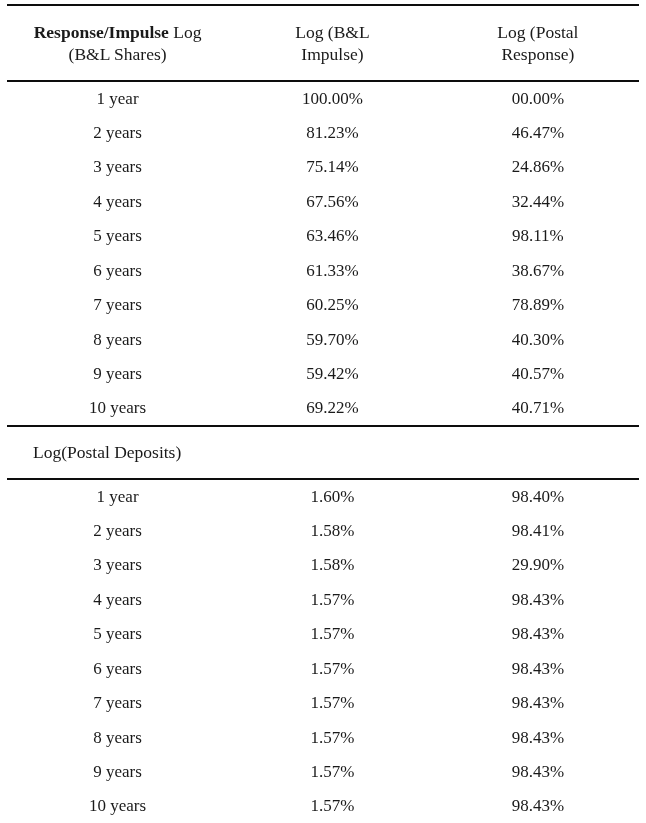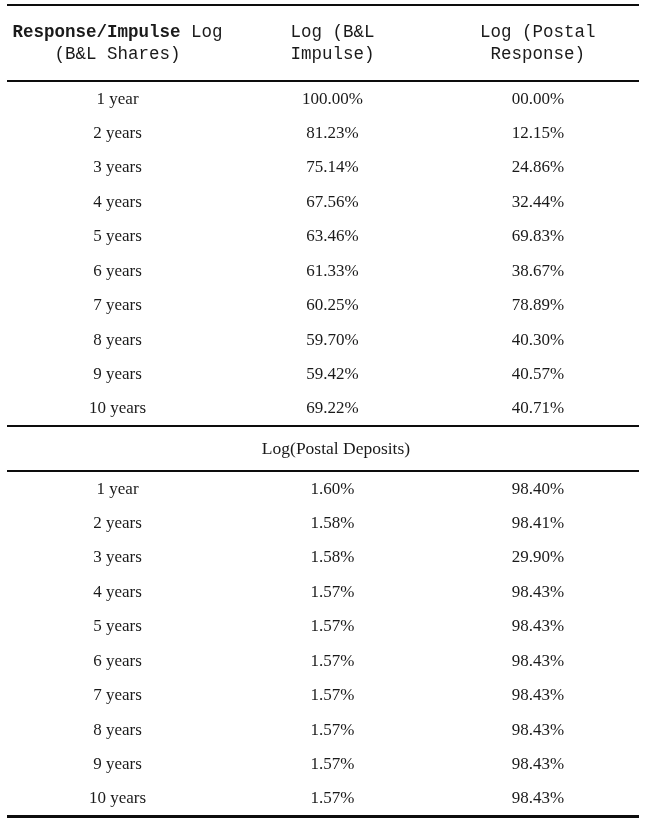--- a/index.html
+++ b/index.html
@@ -34,36 +34,35 @@
 
   thead th {
     height: 74px;
     vertical-align: middle;
     text-align: center;
     font-weight: normal;
     font-size: 17.5px;
     line-height: 22px;
     border-bottom: 2px solid #0d0d0d;
     padding: 0;
-    font-family: Liberation Mono, monospace;
   }
   thead th .bold { font-weight: bold; }
 
   td {
     height: 34.5px;
     box-sizing: border-box;
     text-align: center;
     vertical-align: middle;
     font-size: 17px;
     padding: 0;
     white-space: nowrap;
   }
   tr.label-row td {
-    height: 45px;
-    text-align: center;
+    height: 53px;
+    text-align: left;
     padding-left: 26px;
     font-size: 17.5px;
     border-top: 2px solid #0d0d0d;
     border-bottom: 2px solid #0d0d0d;
   }
 </style>
 </head>
 <body>
 
 <div class="sheet">
@@ -91,36 +90,36 @@
     </thead>
     <tbody id="section-0-body">
         <tr>
           <td>1 year</td>
           <td>100.00%</td>
           <td>00.00%</td>
         </tr>
         <tr>
           <td>2 years</td>
           <td>81.23%</td>
-          <td>12.15%</td>
+          <td>46.47%</td>
         </tr>
         <tr>
           <td>3 years</td>
           <td>75.14%</td>
           <td>24.86%</td>
         </tr>
         <tr>
           <td>4 years</td>
           <td>67.56%</td>
           <td>32.44%</td>
         </tr>
         <tr>
           <td>5 years</td>
           <td>63.46%</td>
-          <td>69.83%</td>
+          <td>98.11%</td>
         </tr>
         <tr>
           <td>6 years</td>
           <td>61.33%</td>
           <td>38.67%</td>
         </tr>
         <tr>
           <td>7 years</td>
           <td>60.25%</td>
           <td>78.89%</td>

